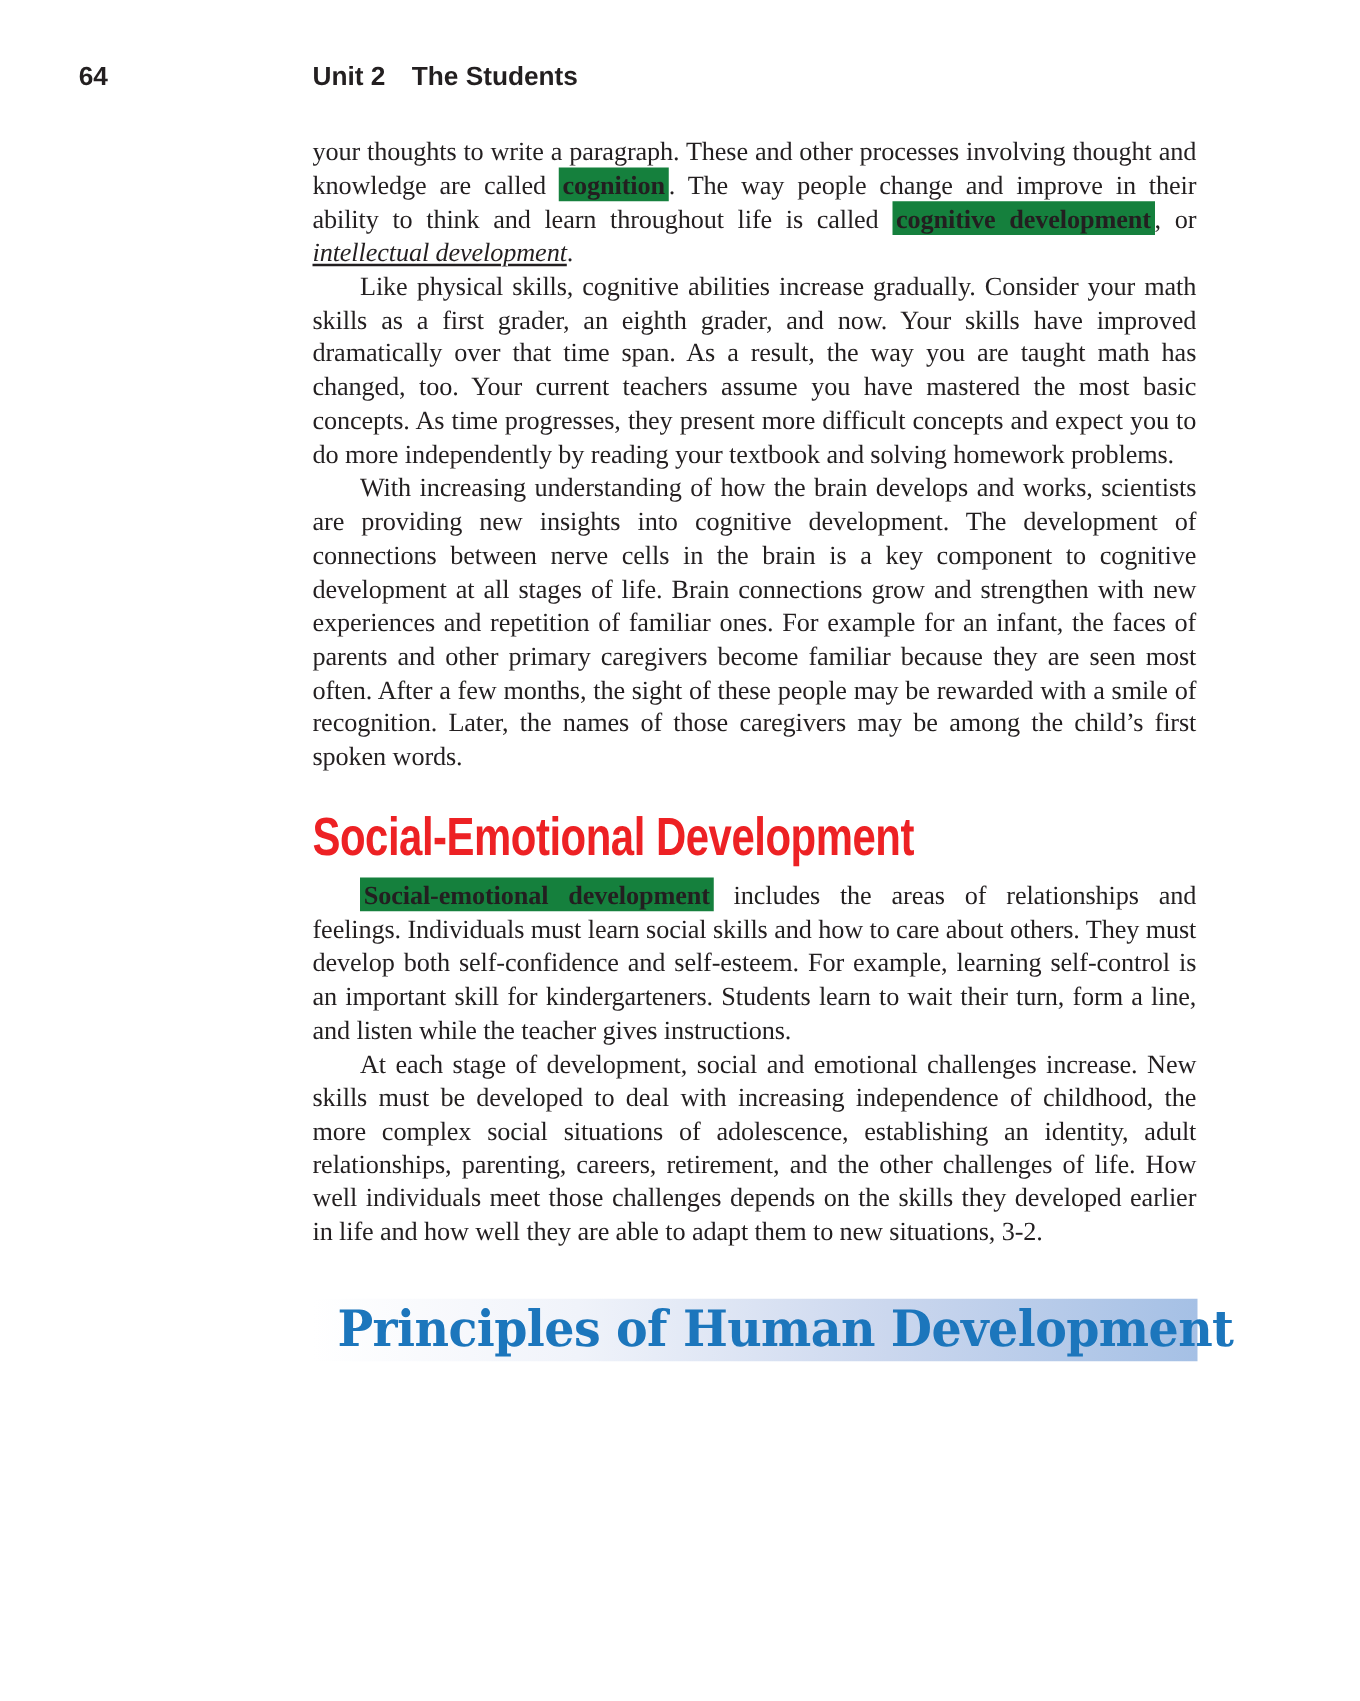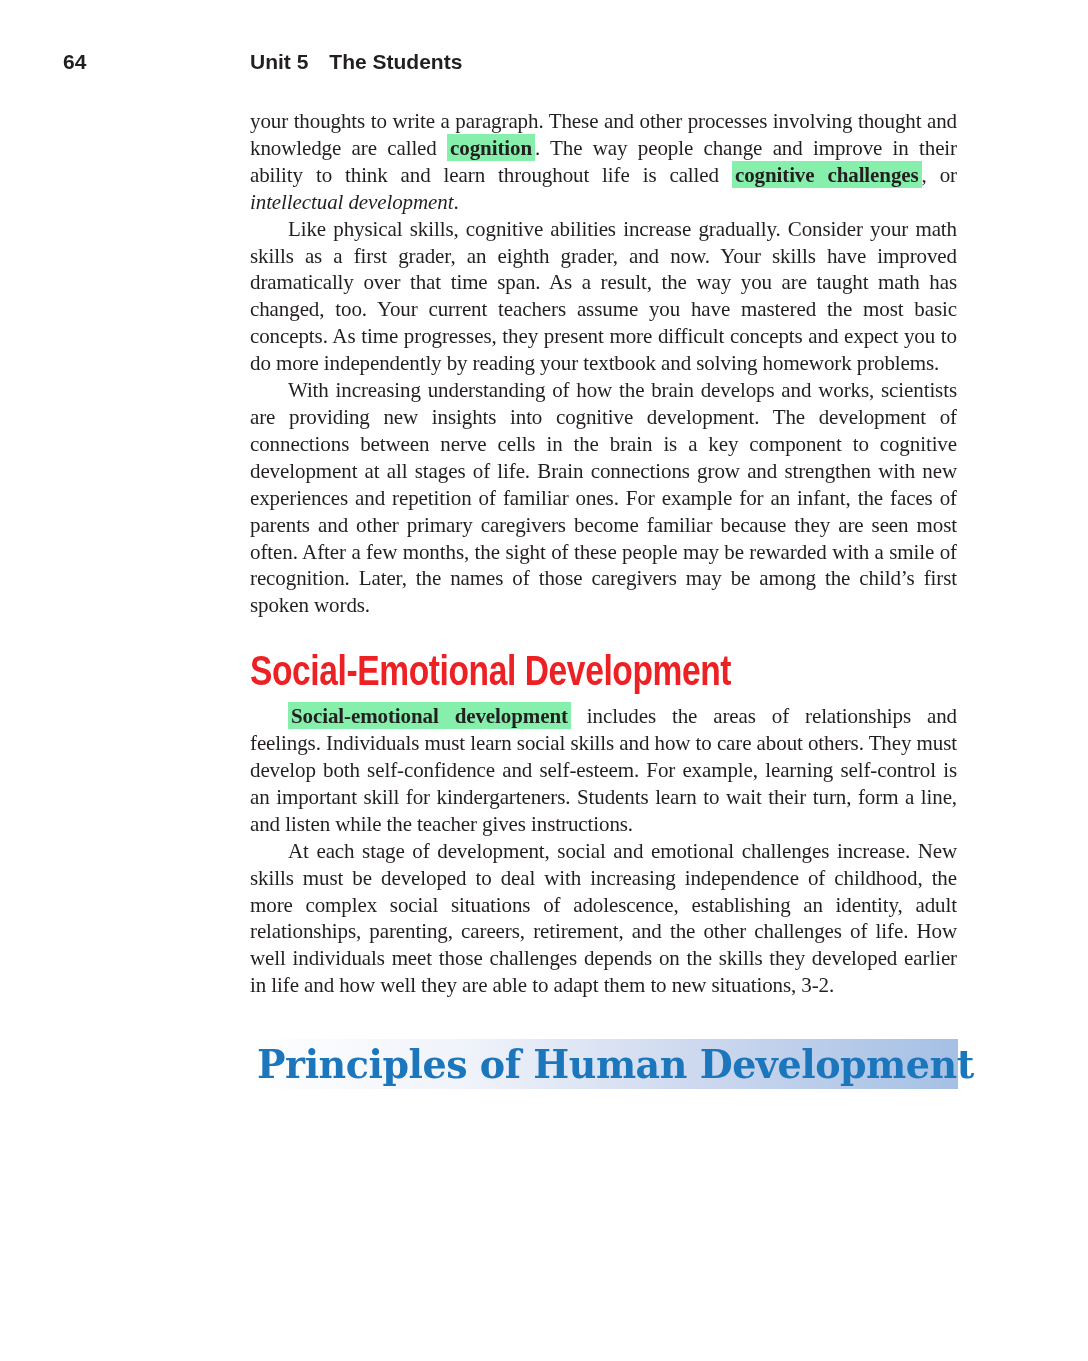--- a/index.html
+++ b/index.html
@@ -35,24 +35,24 @@
   p.body-para {
     margin: 0;
     font-size: 21px;
     line-height: 26.9px;
     text-align: justify;
     letter-spacing: -0.1px;
   }
   p.indent { text-indent: 38px; }
   .term {
     font-weight: bold;
-    background: #86efac;
+    background: #15803d;
     padding: 2px 3px 1px 3px;
   }
-  .ital { font-style: italic; }
+  .ital { font-style: italic; text-decoration: underline; }
   h2.heading-red {
     margin: 29px 0 11px 0;
     font-family: "Liberation Sans", sans-serif;
     font-weight: 800;
     font-size: 43px;
     line-height: 44px;
     color: #ED2124;
     white-space: nowrap;
   }
   .condense-red {
@@ -64,21 +64,21 @@
   .heading-banner {
     margin: 40px 0 21px 0;
     height: 50px;
     width: 708px;
     background: linear-gradient(to right, #ffffff 0%, #f0f3fa 30%, #cbd7ee 65%, #a5c0e5 100%);
     display: flex;
     align-items: center;
     overflow: visible;
   }
   h2.heading-blue {
-    margin: 4px;
+    margin: 17px;
     padding-left: 3px;
     font-family: "DejaVu Serif", serif;
     font-weight: bold;
     font-size: 40px;
     line-height: 50px;
     color: #1C76BC;
     white-space: nowrap;
   }
   .condense-blue {
     display: inline-block;
@@ -87,25 +87,25 @@
     letter-spacing: -0.5px;
   }
 </style>
 </head>
 <body>
 
 <div class="page">
   <div class="runhead">
     <span class="pagenum">64</span>
     <span class="unithead">
-      <span>Unit 5</span><span class="unit-title">The Students</span>
+      <span>Unit 2</span><span class="unit-title">The Students</span>
     </span>
   </div>
   <div class="content">
-      <p class="body-para">your thoughts to write a paragraph. These and other processes involving thought and knowledge are called <strong class="term">cognition</strong>. The way people change and improve in their ability to think and learn throughout life is called <strong class="term">cognitive challenges</strong>, or <em class="ital">intellectual development</em>.</p>
+      <p class="body-para">your thoughts to write a paragraph. These and other processes involving thought and knowledge are called <strong class="term">cognition</strong>. The way people change and improve in their ability to think and learn throughout life is called <strong class="term">cognitive development</strong>, or <em class="ital">intellectual development</em>.</p>
       <p class="body-para indent">Like physical skills, cognitive abilities increase gradually. Consider your math skills as a first grader, an eighth grader, and now. Your skills have improved dramatically over that time span. As a result, the way you are taught math has changed, too. Your current teachers assume you have mastered the most basic concepts. As time progresses, they present more difficult concepts and expect you to do more independently by reading your textbook and solving homework problems.</p>
       <p class="body-para indent">With increasing understanding of how the brain develops and works, scientists are providing new insights into cognitive development. The development of connections between nerve cells in the brain is a key component to cognitive development at all stages of life. Brain connections grow and strengthen with new experiences and repetition of familiar ones. For example for an infant, the faces of parents and other primary caregivers become familiar because they are seen most often. After a few months, the sight of these people may be rewarded with a smile of recognition. Later, the names of those caregivers may be among the child’s first spoken words.</p>
       <h2 class="heading-red"><span class="condense-red">Social-Emotional Development</span></h2>
       <p class="body-para indent"><strong class="term">Social-emotional development</strong> includes the areas of relationships and feelings. Individuals must learn social skills and how to care about others. They must develop both self-confidence and self-esteem. For example, learning self-control is an important skill for kindergarteners. Students learn to wait their turn, form a line, and listen while the teacher gives instructions.</p>
       <p class="body-para indent">At each stage of development, social and emotional challenges increase. New skills must be developed to deal with increasing independence of childhood, the more complex social situations of adolescence, establishing an identity, adult relationships, parenting, careers, retirement, and the other challenges of life. How well individuals meet those challenges depends on the skills they developed earlier in life and how well they are able to adapt them to new situations, 3-2.</p>
       <div class="heading-banner">
         <h2 class="heading-blue"><span class="condense-blue">Principles of Human Development</span></h2>
       </div>
     </div>
 </div>

